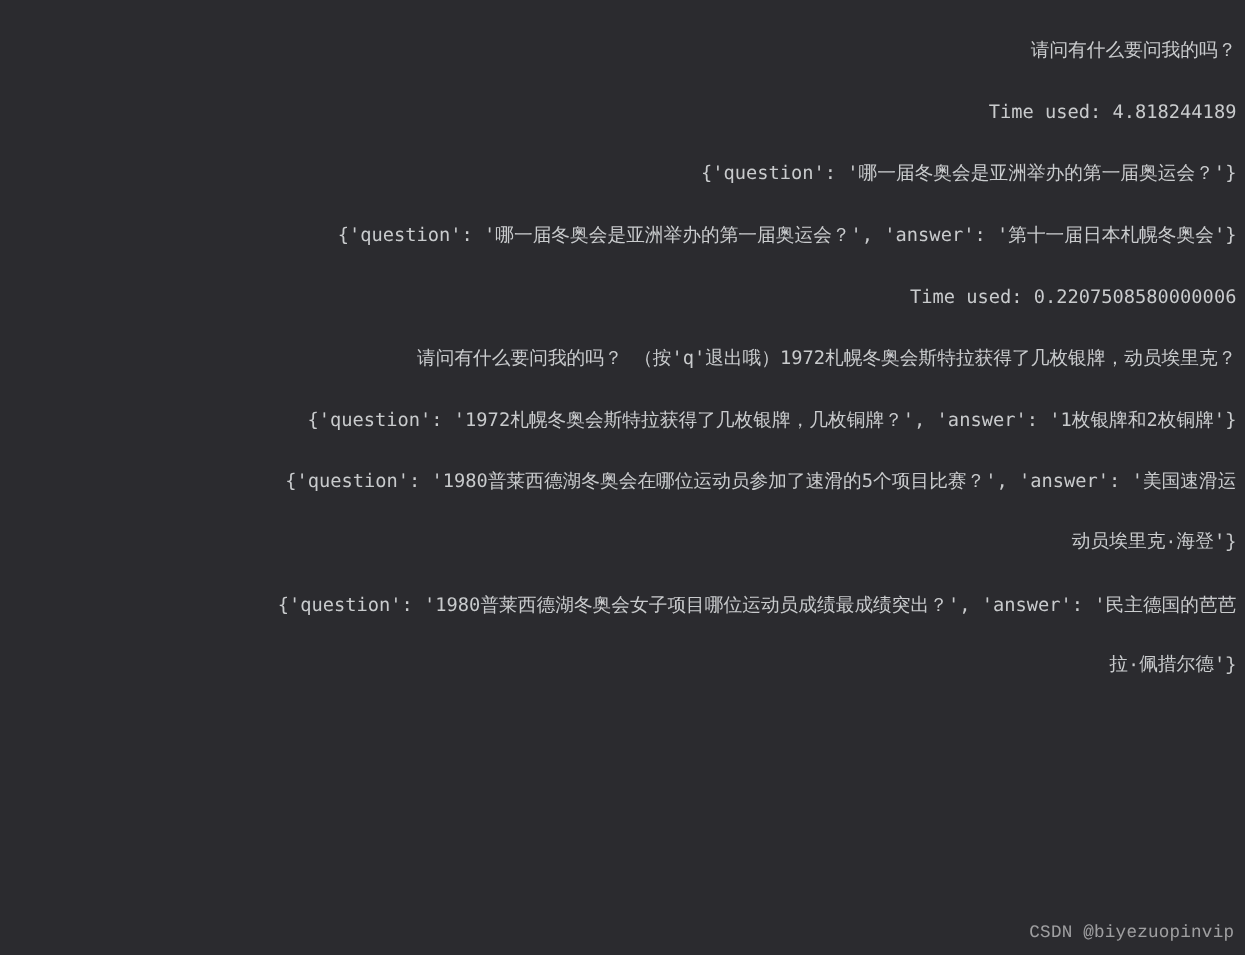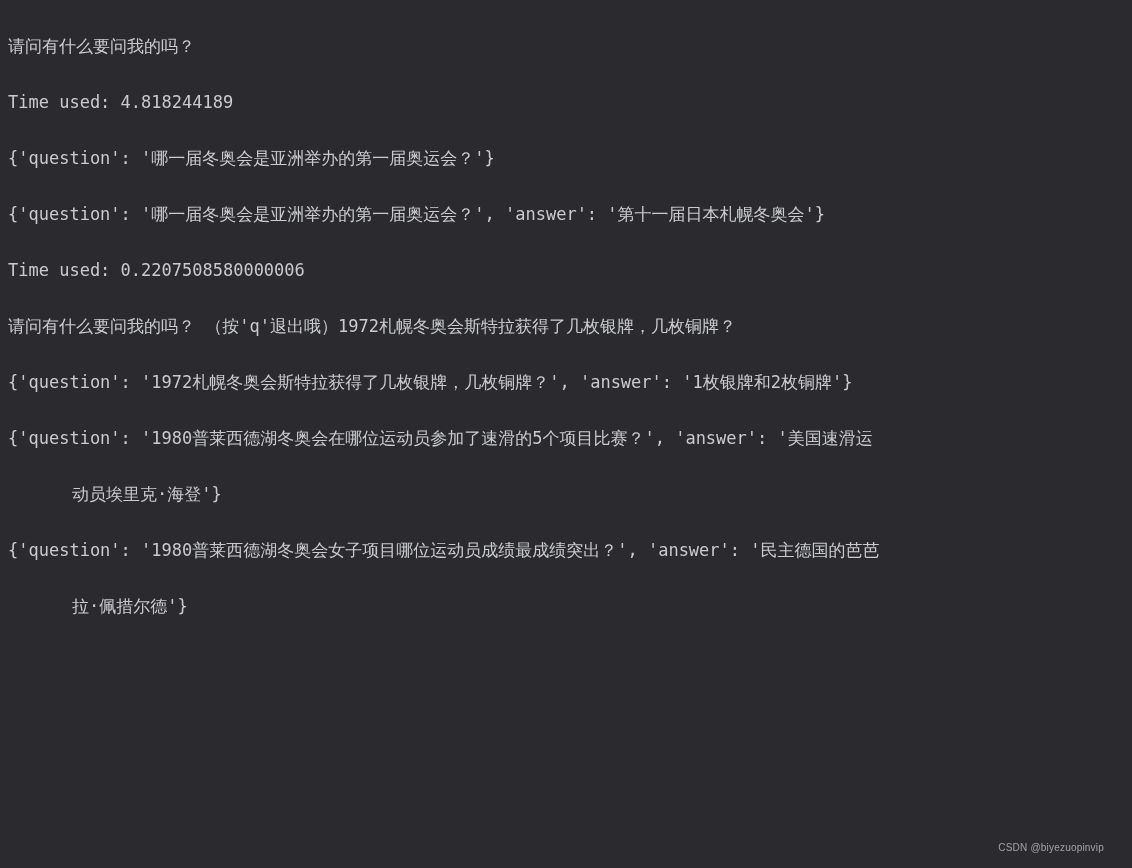--- a/index.html
+++ b/index.html
@@ -15,49 +15,51 @@
     width: 100%;
     height: 100%;
     padding: 4px 8px;
     font-family: "Menlo", "Monaco", "Consolas", monospace;
     font-size: 17px;
     line-height: 28px;
     color: #c9cbcd;
     white-space: pre-wrap;
     word-break: break-all;
     position: relative;
+    text-align: right;
   }
   .line {
     display: block;
     min-height: 28px;
   }
   .wrap {
     padding-left: 64px;
     text-indent: 0;
+    font-family: Liberation Mono, monospace;
   }
   .watermark {
     position: absolute;
-    right: 28px;
+    right: 10px;
     bottom: 6px;
-    font-family: Liberation Sans, sans-serif;
-    font-size: 10px;
+    font-family: Liberation Mono, monospace;
+    font-size: 16px;
     color: rgba(255,255,255,0.55);
     letter-spacing: 0.2px;
   }
 </style>
 </head>
 <body>
 
 <div class="terminal">
 <span class="line">请问有什么要问我的吗？</span>
 <span class="line">Time used: 4.818244189</span>
 <span class="line">{'question': '哪一届冬奥会是亚洲举办的第一届奥运会？'}</span>
 <span class="line">{'question': '哪一届冬奥会是亚洲举办的第一届奥运会？', 'answer': '第十一届日本札幌冬奥会'}</span>
 <span class="line">Time used: 0.2207508580000006</span>
-<span class="line">请问有什么要问我的吗？ （按'q'退出哦）1972札幌冬奥会斯特拉获得了几枚银牌，几枚铜牌？</span>
+<span class="line">请问有什么要问我的吗？ （按'q'退出哦）1972札幌冬奥会斯特拉获得了几枚银牌，动员埃里克？</span>
 <span class="line">{'question': '1972札幌冬奥会斯特拉获得了几枚银牌，几枚铜牌？', 'answer': '1枚银牌和2枚铜牌'}</span>
 <span class="line">{'question': '1980普莱西德湖冬奥会在哪位运动员参加了速滑的5个项目比赛？', 'answer': '美国速滑运</span>
 <span class="line wrap">动员埃里克·海登'}</span>
 <span class="line">{'question': '1980普莱西德湖冬奥会女子项目哪位运动员成绩最成绩突出？', 'answer': '民主德国的芭芭</span>
 <span class="line wrap">拉·佩措尔德'}</span>
 
 
 
 
 

